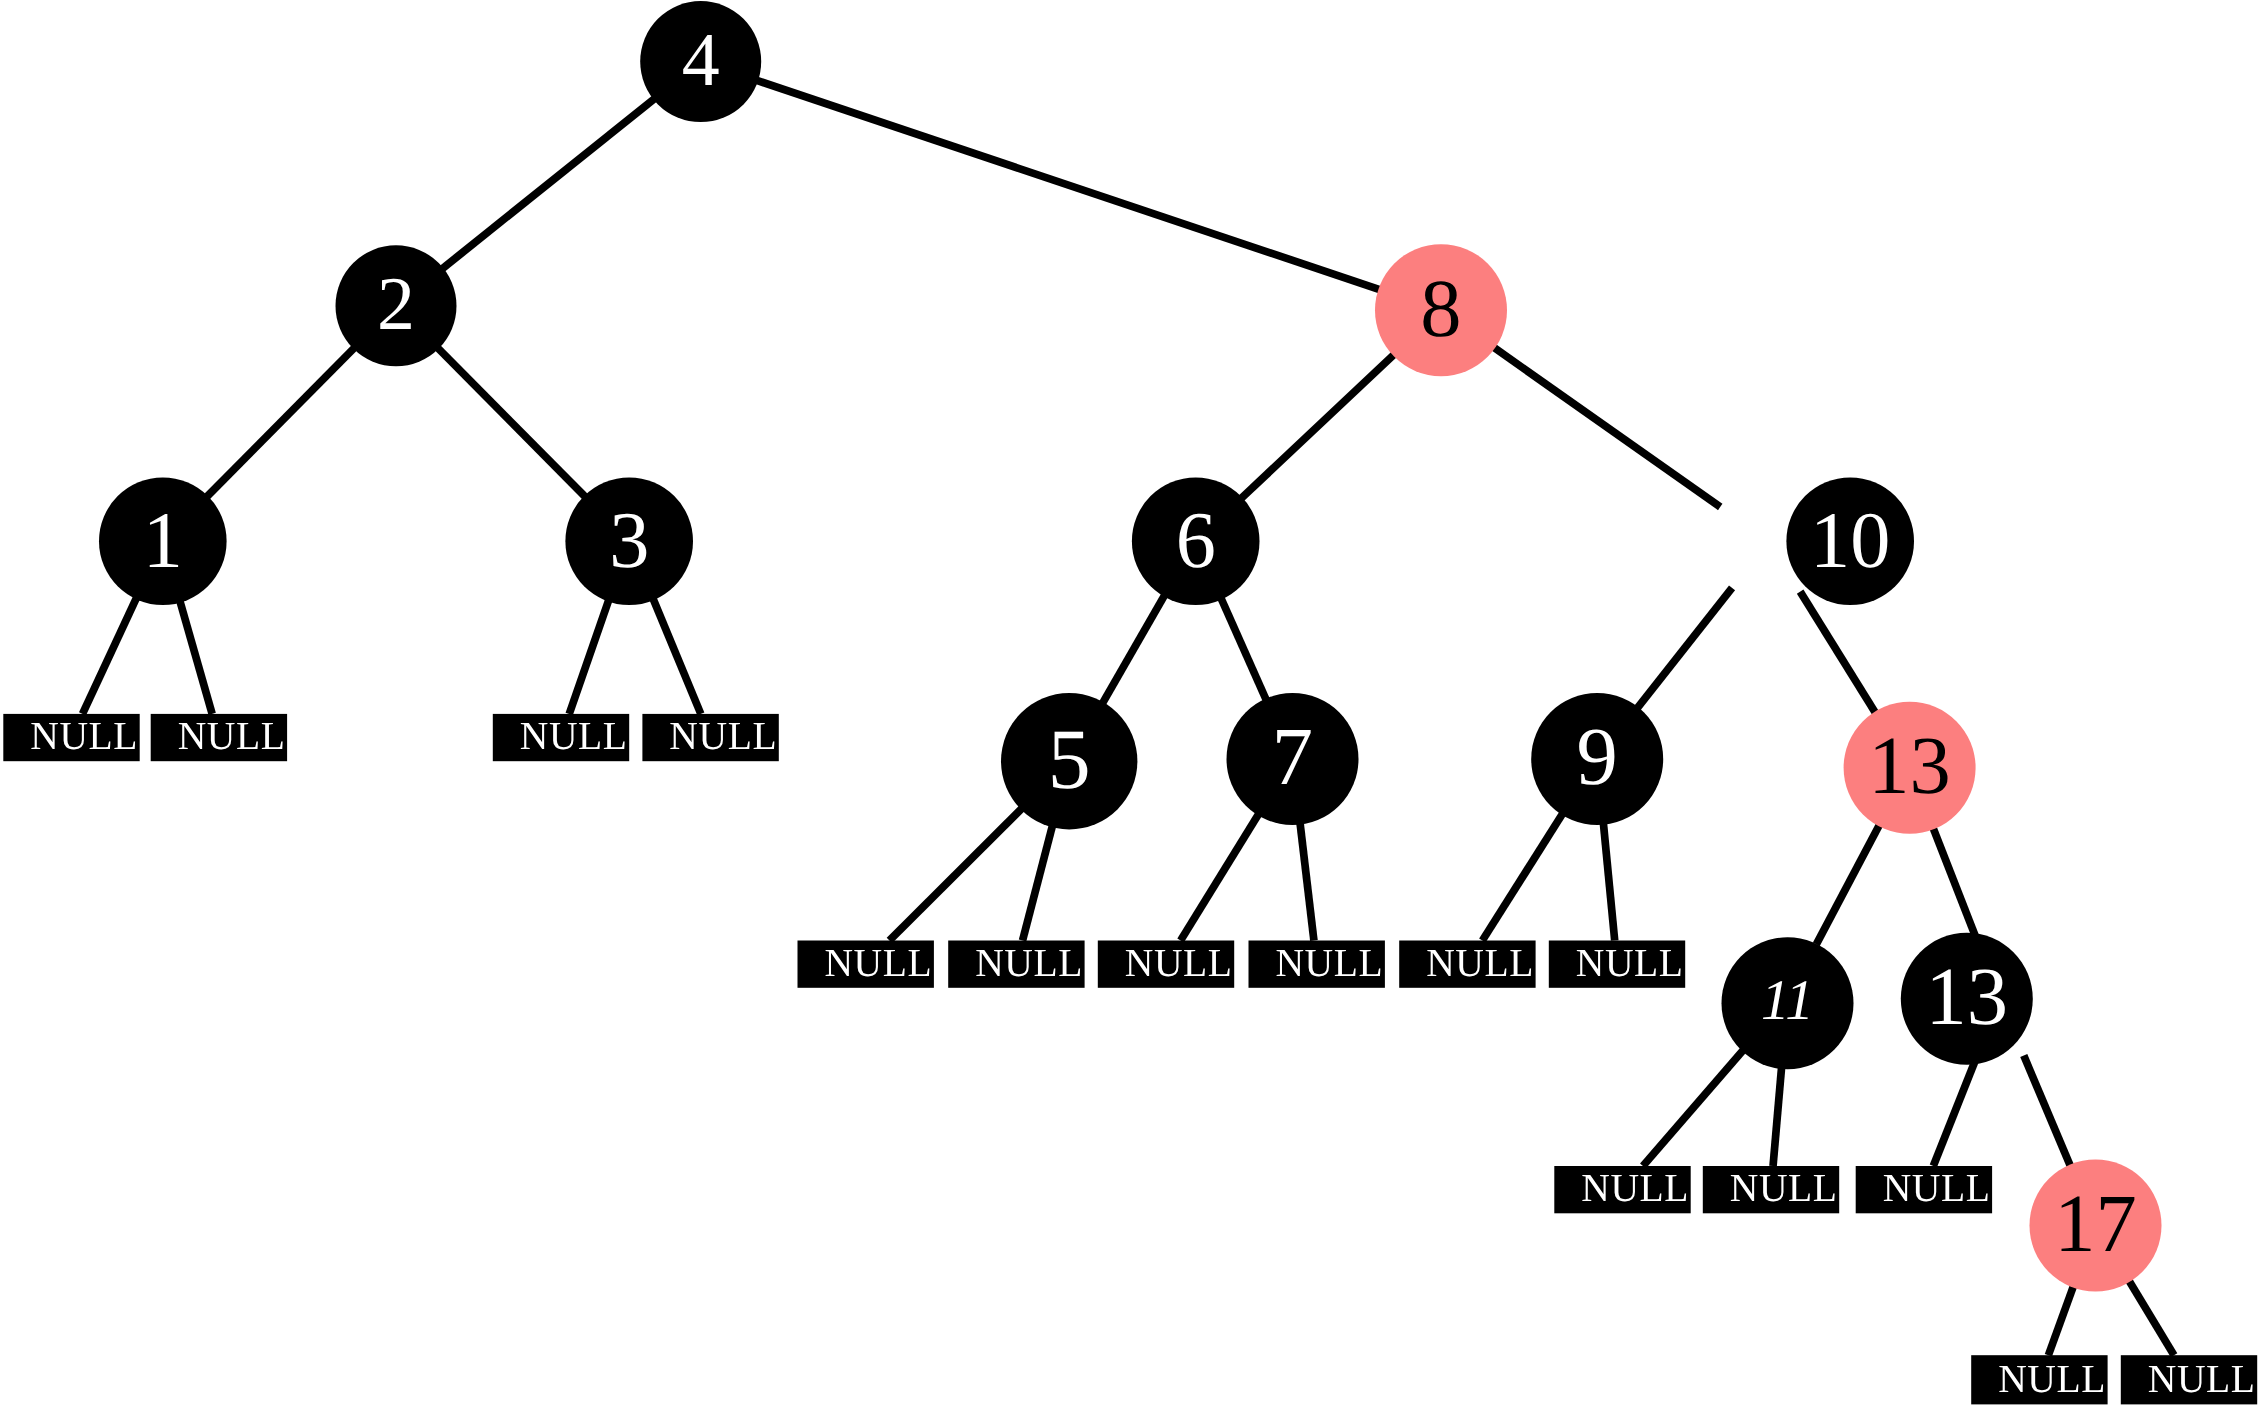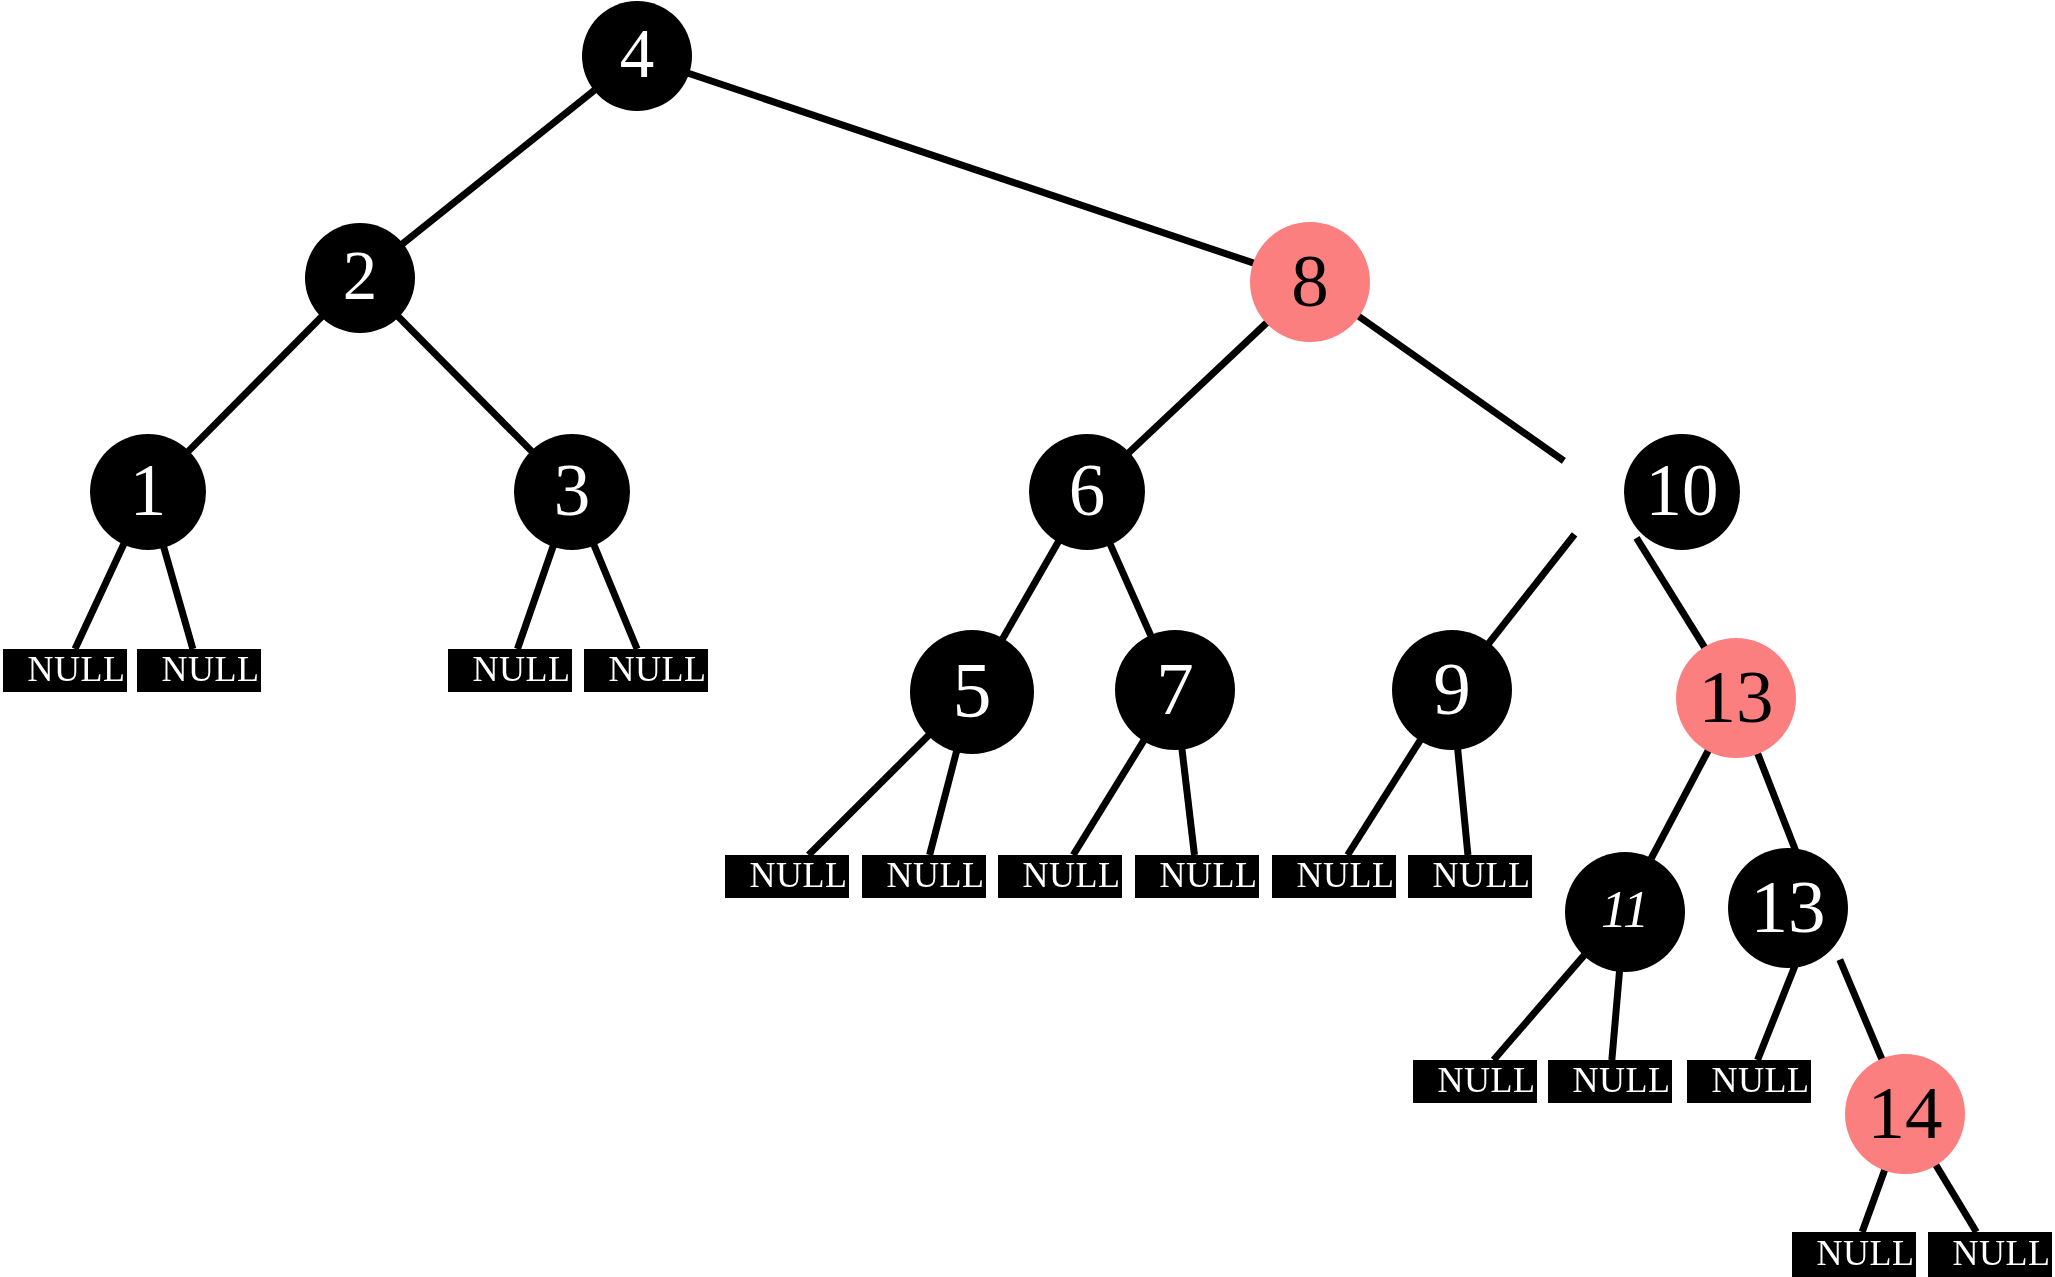--- a/index.html
+++ b/index.html
@@ -131,21 +131,21 @@
       <div class="node red" style="left: 1676px; top: 638px; width: 120px; height: 120px; font-size: 75px;">
         <span class="node-label">13</span>
       </div>
       <div class="node black" style="left: 1565px; top: 852px; width: 120px; height: 120px; font-size: 52px; font-style: italic;">
         <span class="node-label">11</span>
       </div>
       <div class="node black" style="left: 1728px; top: 848px; width: 120px; height: 120px; font-size: 75px;">
         <span class="node-label">13</span>
       </div>
       <div class="node red" style="left: 1845px; top: 1054px; width: 120px; height: 120px; font-size: 75px;">
-        <span class="node-label">14</span>
+        <span class="node-label">17</span>
       </div>
       <div class="nil" style="left: 3px; top: 649px; width: 124px; height: 43px; font-size: 36px;">
         <span class="nil-label">NULL</span>
       </div>
       <div class="nil" style="left: 137px; top: 649px; width: 124px; height: 43px; font-size: 36px;">
         <span class="nil-label">NULL</span>
       </div>
       <div class="nil" style="left: 448px; top: 649px; width: 124px; height: 43px; font-size: 36px;">
         <span class="nil-label">NULL</span>
       </div>

